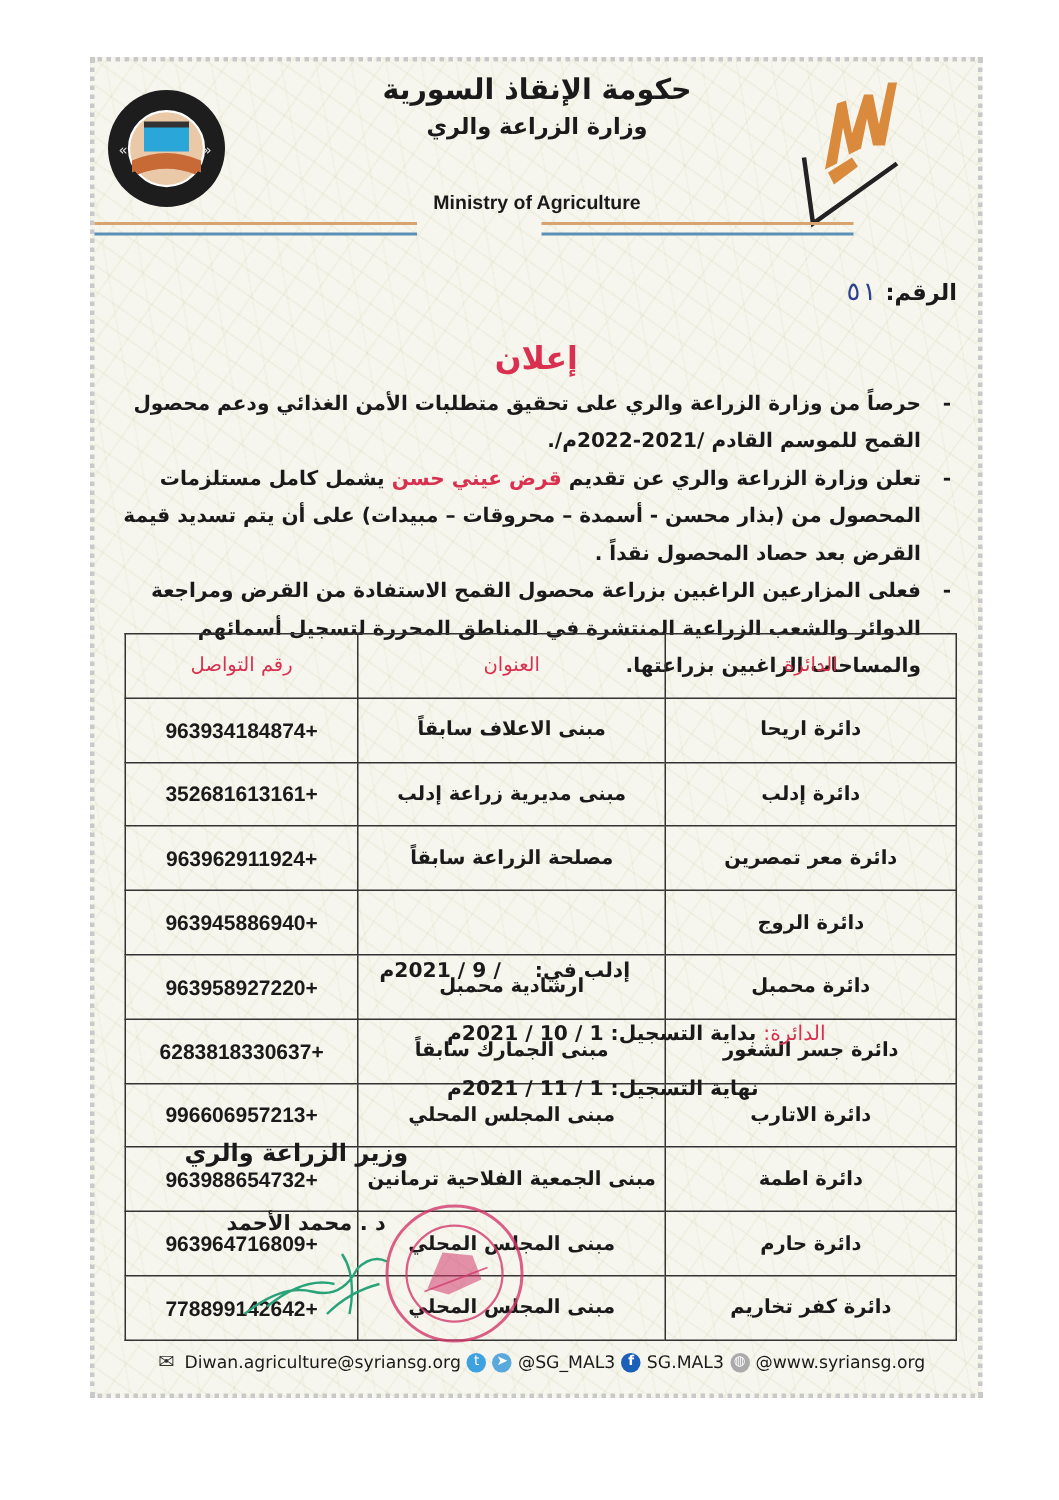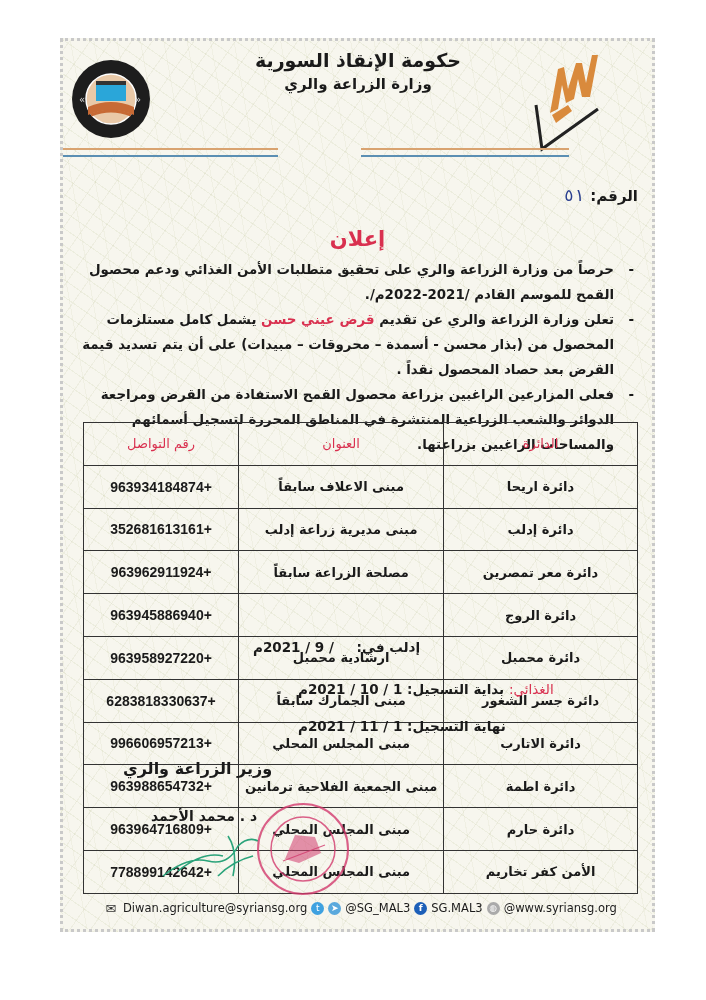--- a/index.html
+++ b/index.html
@@ -75,20 +75,21 @@
     <rect x="25" y="24" width="30" height="18" fill="#2aa6d9"></rect>
     <rect x="25" y="22" width="30" height="4" fill="#333"></rect>
     <path d="M17 48 Q40 38 63 48 L63 56 Q40 46 17 56 Z" fill="#c76a35"></path>
     <path d="M20 56 Q40 48 60 56" stroke="#c76a35" stroke-width="3" fill="none"></path>
     <text x="8" y="44" fill="#ddd" font-size="10" font-family="DejaVu Sans, sans-serif">«</text>
     <text x="64" y="44" fill="#ddd" font-size="10" font-family="DejaVu Sans, sans-serif">»</text>
   </svg>
 
   <div class="abs hdr-ar1">حكومة الإنقاذ السورية</div>
   <div class="abs hdr-ar2">وزارة الزراعة والري</div>
+  <div class="abs hdr-en2">Ministry of Agriculture</div>
 
   <svg class="abs logo" viewBox="0 0 75 105">
     <path d="M30 20 L36 18 L40 40 L48 14 L54 14 L58 34 L64 6 L70 6 L62 48 L54 48 L50 30 L46 50 L38 54 L34 36 L30 60 L22 64 Z" fill="#d98a3c"></path>
     <path d="M24 66 L40 56 L44 62 L28 74 Z" fill="#d98a3c"></path>
     <path d="M8 56 L14 100 L70 60" stroke="#222" stroke-width="3" fill="none"></path>
   </svg>
 
   <div class="abs rule-l1"></div>
   <div class="abs rule-l2"></div>
   <div class="abs rule-r1"></div>
@@ -163,34 +164,34 @@
           <td>دائرة اطمة</td>
           <td>مبنى الجمعية الفلاحية ترمانين</td>
           <td class="phone">+963988654732</td>
         </tr>
         <tr>
           <td>دائرة حارم</td>
           <td>مبنى المجلس المحلي</td>
           <td class="phone">+963964716809</td>
         </tr>
         <tr>
-          <td>الأمن كفر تخاريم</td>
+          <td>دائرة كفر تخاريم</td>
           <td>مبنى المجلس المحلي</td>
           <td class="phone">+778899142642</td>
         </tr>
       </tbody>
   </table>
 
   <div class="abs idlib-date">
     <span>إدلب في:</span>
     <span style="margin-right:18px">/ 9 / 2021م</span>
   </div>
 
   <div class="abs note1">
-    <span class="red" style="font-weight:normal">الغذائي:</span>
+    <span class="red" style="font-weight:normal">الدائرة:</span>
     <span>بداية التسجيل:</span>
     <span>1 / 10 / 2021م</span>
   </div>
   <div class="abs note2">
     <span>نهاية التسجيل:</span>
     <span>1 / 11 / 2021م</span>
   </div>
 
   <div class="abs minister">وزير الزراعة والري</div>
   <div class="abs minister-name">د . محمد الأحمد</div>

